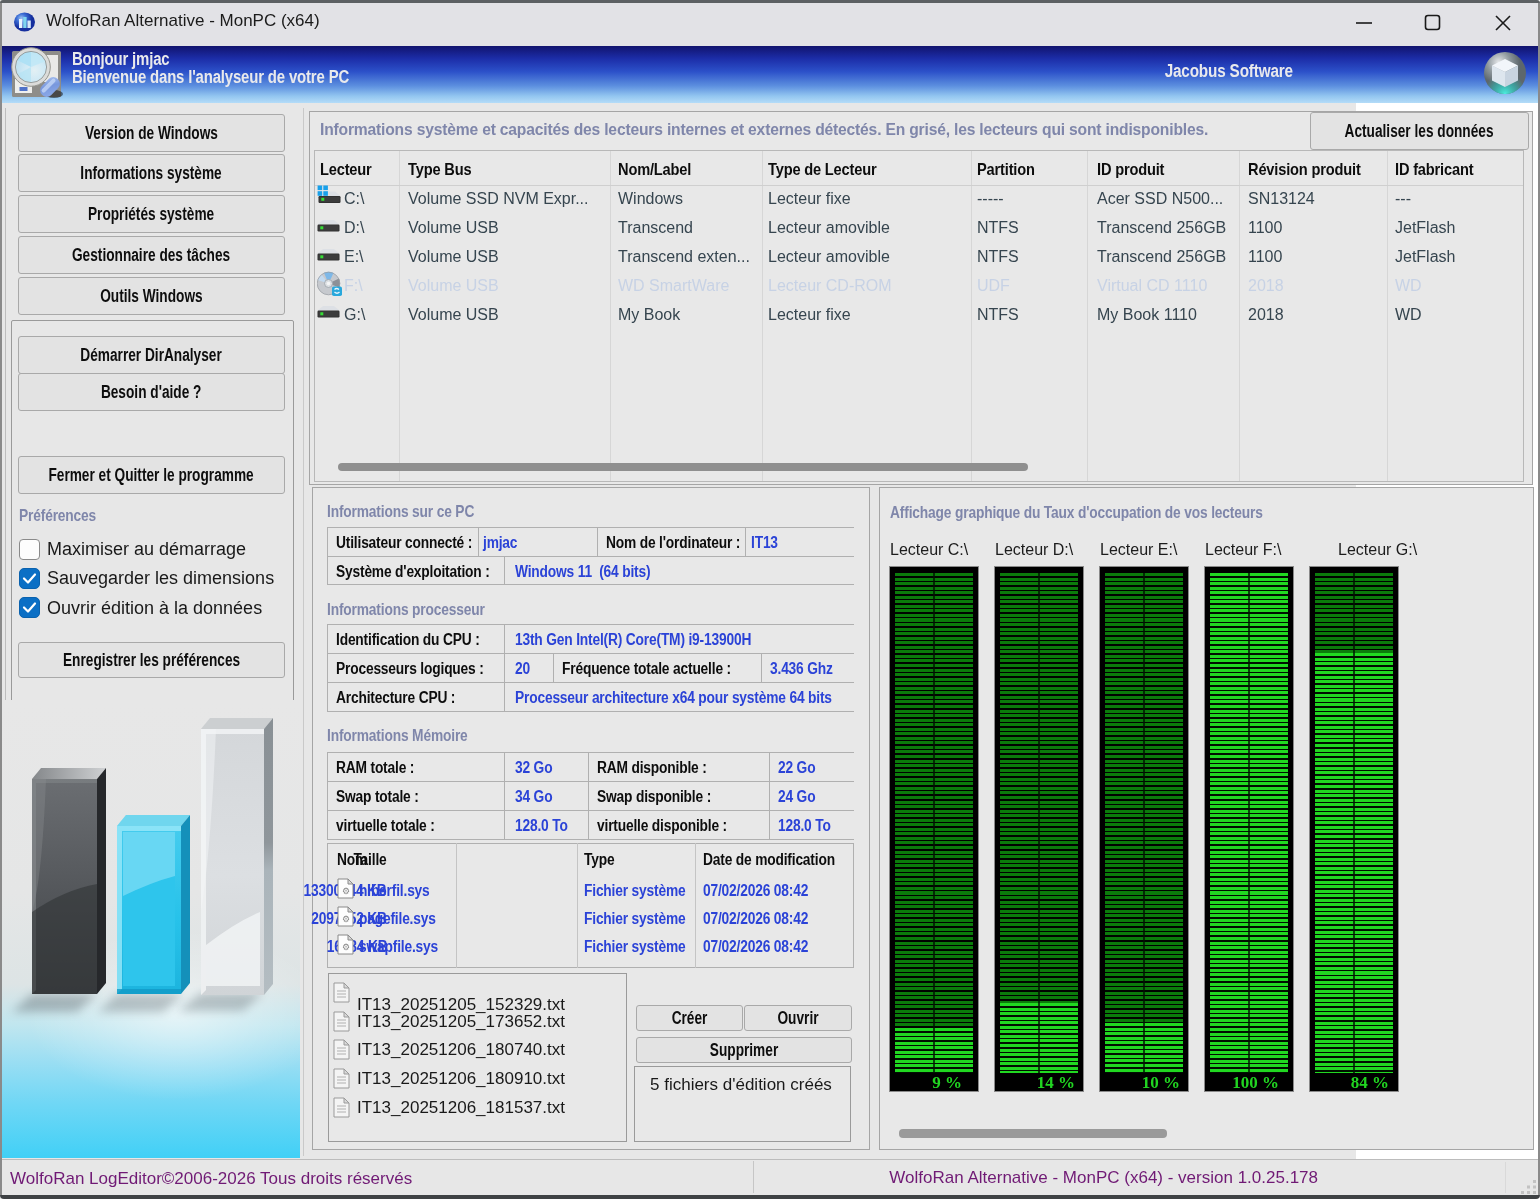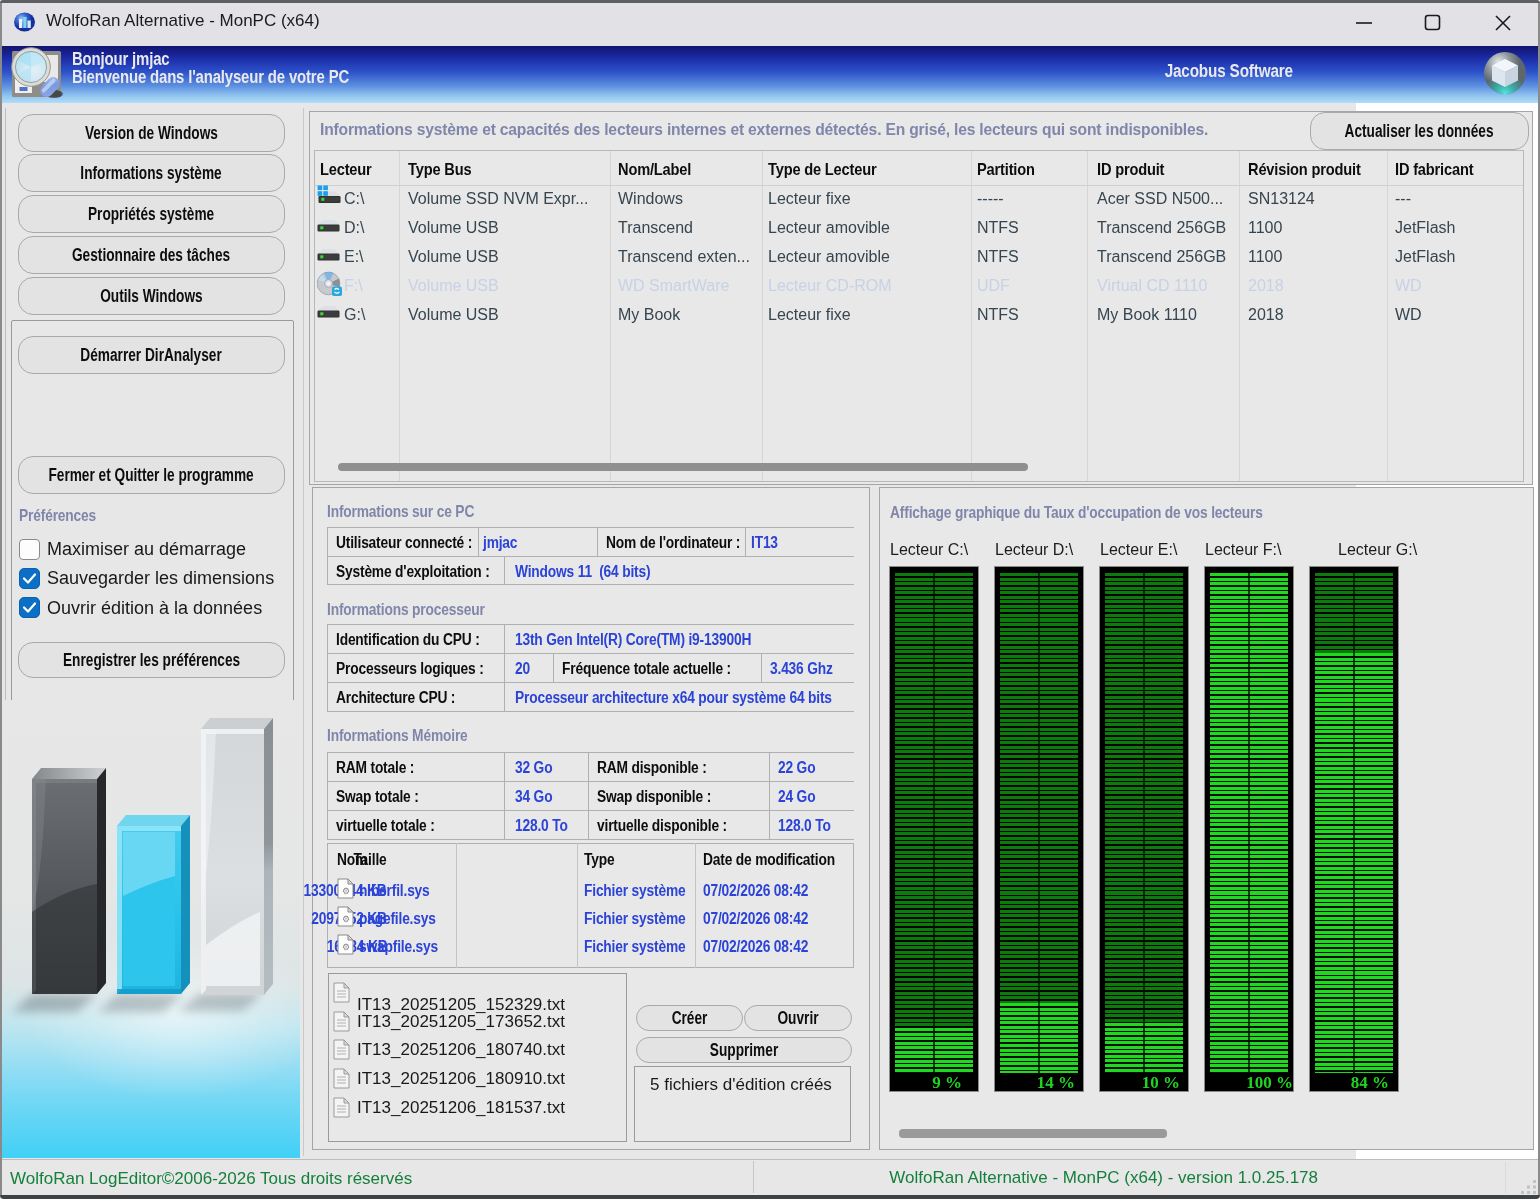--- a/index.html
+++ b/index.html
@@ -10,23 +10,23 @@
   #topedge{left:0;top:0;width:1540px;height:3px;background:#5c6063;border-radius:8px 8px 0 0;}
   #leftedge{left:0;top:3px;width:2px;height:1192px;background:#8a8a8a;}
   #rightedge{left:1538px;top:3px;width:2px;height:1192px;background:#8a8a8a;}
   #botedge{left:0;top:1195px;width:1540px;height:4px;background:#3f4244;border-radius:0 0 8px 8px;}
   #titlebar{left:2px;top:3px;width:1536px;height:43px;background:#e2e2e6;}
   #titletext{left:46px;top:11px;font-size:17px;color:#1b1b1b;}
   #banner{left:2px;top:46px;width:1536px;height:57px;
     background:linear-gradient(180deg,#11136e 0%,#1c2da8 22%,#2c51c9 45%,#5c8fdf 70%,#93c6f0 88%,#b4dcf8 100%);}
   .bannertxt{color:#e9e9ec;font-weight:bold;font-size:18px;letter-spacing:-0.2px;transform:scaleX(0.83);transform-origin:left;white-space:nowrap;}
   #statusbar{left:2px;top:1159px;width:1536px;height:36px;background:#e7e7e7;border-top:1px solid #bcbcbc;}
-  .stxt{font-size:17px;color:#15803d;white-space:nowrap;}
+  .stxt{font-size:17px;color:#701a75;white-space:nowrap;}
   
-  .btn{background:#e3e3e3;border:1px solid #a9a9a9;border-radius:15px;color:#0d0d0d;
+  .btn{background:#e3e3e3;border:1px solid #a9a9a9;border-radius:3px;color:#0d0d0d;
      font-weight:bold;font-size:18px;display:flex;align-items:center;justify-content:center;white-space:nowrap;}
   .btn>span{transform:scaleX(0.76);}
   .sbtn{left:18px;width:265px;height:36px;}
   
   .gbox{border:1px solid #9a9a9a;border-radius:2px;}
   .heading{color:#7f86aa;font-weight:bold;font-size:17px;letter-spacing:-0.2px;transform:scaleX(0.81);transform-origin:left;white-space:nowrap;}
   .cklabel{font-size:17px;color:#191919;white-space:nowrap;}
   
   .panel{border:1px solid #a5a5a5;background:#e8e8e8;}
   .condb{font-weight:bold;letter-spacing:-0.2px;white-space:nowrap;transform:scaleX(0.86);transform-origin:left;}
@@ -142,20 +142,23 @@
     </div>
   <div class="abs btn sbtn" style="top:236px">
       <span>Gestionnaire des tâches</span>
     </div>
   <div class="abs btn sbtn" style="top:277px">
       <span>Outils Windows</span>
     </div>
   <div class="abs gbox" style="left:11px;top:320px;width:281px;height:380px;"></div>
   <div class="abs btn sbtn" style="top:336px">
       <span>Démarrer DirAnalyser</span>
+    </div>
+  <div class="abs btn sbtn" style="top:373px">
+      <span>Besoin d'aide ?</span>
     </div>
   <div class="abs btn sbtn" style="top:456px">
       <span>Fermer et Quitter le programme</span>
     </div>
   <div class="abs heading" style="left:19px;top:506px;">Préférences</div>
   <div class="abs" style="left:19px;top:539px;width:21px;height:21px;background:#fdfdfd;border:1px solid #8a8a8a;border-radius:4px;box-sizing:border-box;"></div>
   <div class="abs cklabel" style="left:47px;top:539px;font-size:18px;">Maximiser au démarrage</div>
   <svg class="abs" style="left:19px;top:568px" width="21" height="21" viewBox="0 0 21 21">
       <rect x="0.5" y="0.5" width="20" height="20" rx="4.5" fill="#0b6fc5" stroke="#0a62ae"></rect>
       <path d="M5 10.5 L9 14.5 L16 6.5" fill="none" stroke="#ffffff" stroke-width="2.2" stroke-linecap="round" stroke-linejoin="round"></path>
@@ -536,21 +539,21 @@
   <div class="abs gauge" style="left:1099px;">
     <div class="goff" style="height:450px;"></div>
       <div class="gon" style="height:50px;"></div>
     <div class="gmid"></div>
       <div class="gpct" style="padding-right:8px;">10 %</div>
   </div>
   <div class="abs gauge" style="left:1204px;">
     <div class="goff" style="height:0px;"></div>
       <div class="gon" style="height:500px;"></div>
     <div class="gmid"></div>
-      <div class="gpct" style="padding-right:0;">100 %</div>
+      <div class="gpct" style="padding-right:14px;">100 %</div>
   </div>
   <div class="abs gauge" style="left:1309px;">
     <div class="goff" style="height:80px;"></div>
       <div class="gon" style="height:420px;"></div>
     <div class="gmid"></div>
       <div class="gpct" style="padding-right:9px;">84 %</div>
   </div>
 
   <div class="abs" style="left:899px;top:1129px;width:268px;height:9px;background:#9a9a9a;border-radius:4px;"></div>
 

